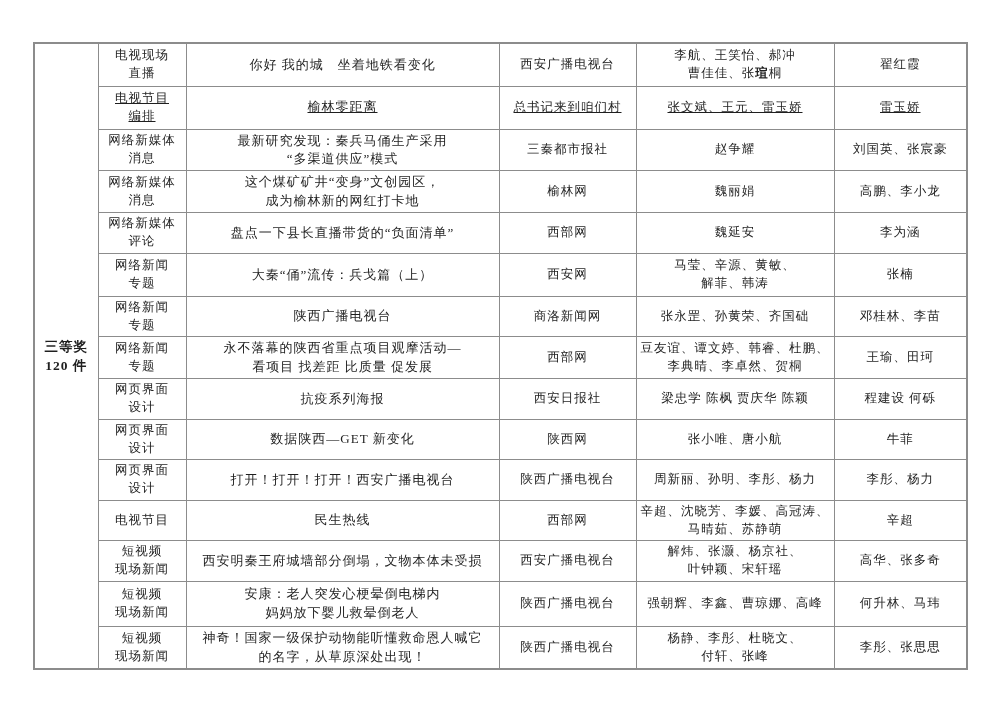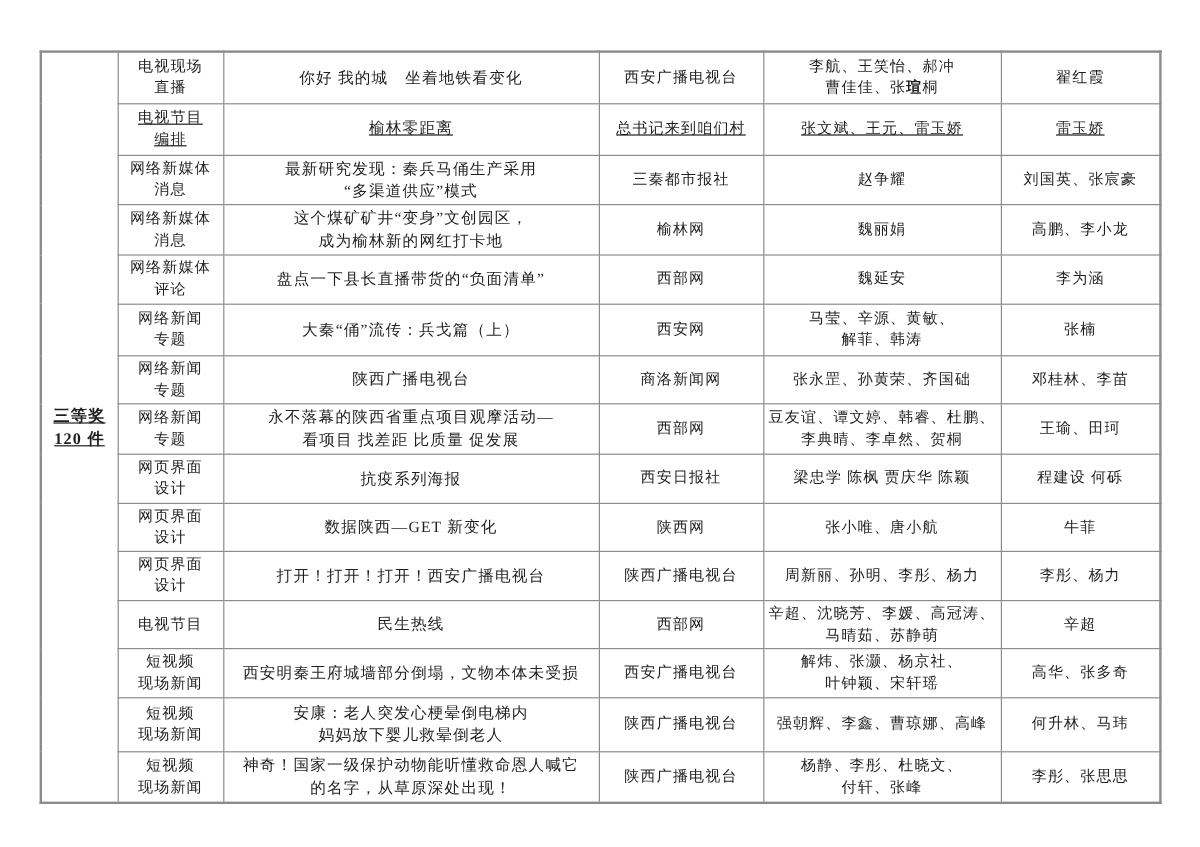--- a/index.html
+++ b/index.html
@@ -37,21 +37,20 @@
     padding: 2px 4px;
     font-size: 12.5px;
     line-height: 1.42;
     letter-spacing: 1px;
   }
   td.title { font-size: 13px; margin-left: 44px; }
   td.award {
     font-weight: bold;
     font-size: 13.5px;
     letter-spacing: 1px;
-    text-decoration: underline;
   }
   .em-char {
     font-weight: bold;
     font-family: "Liberation Sans", "DejaVu Sans", sans-serif;
   }
 </style>
 </head>
 <body>
 
 <div class="page">

